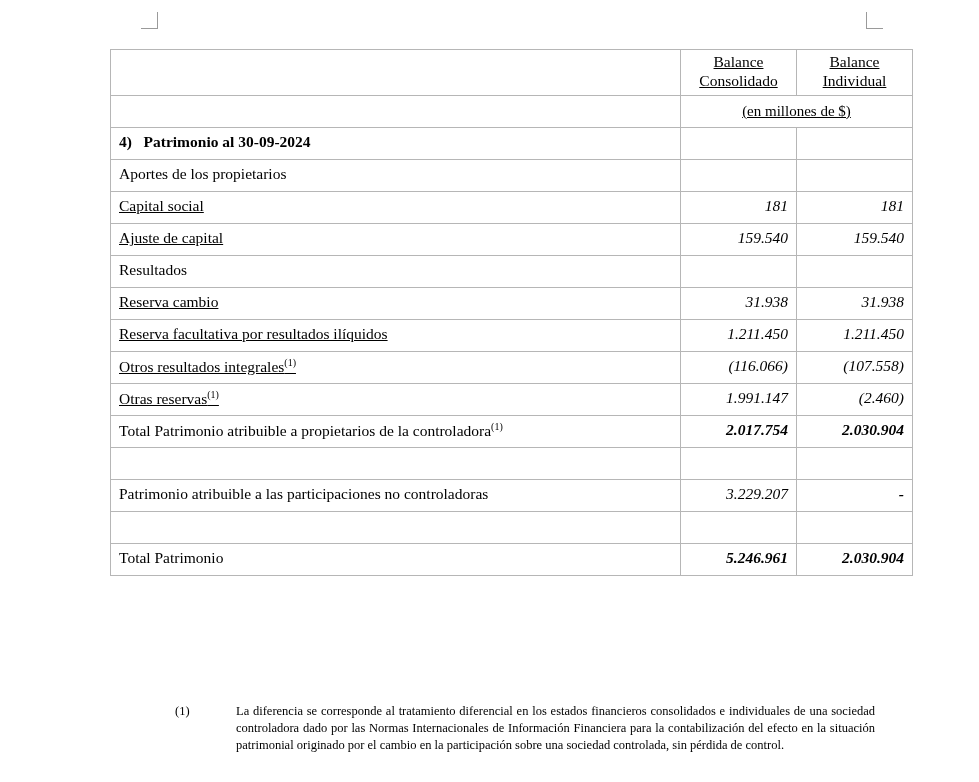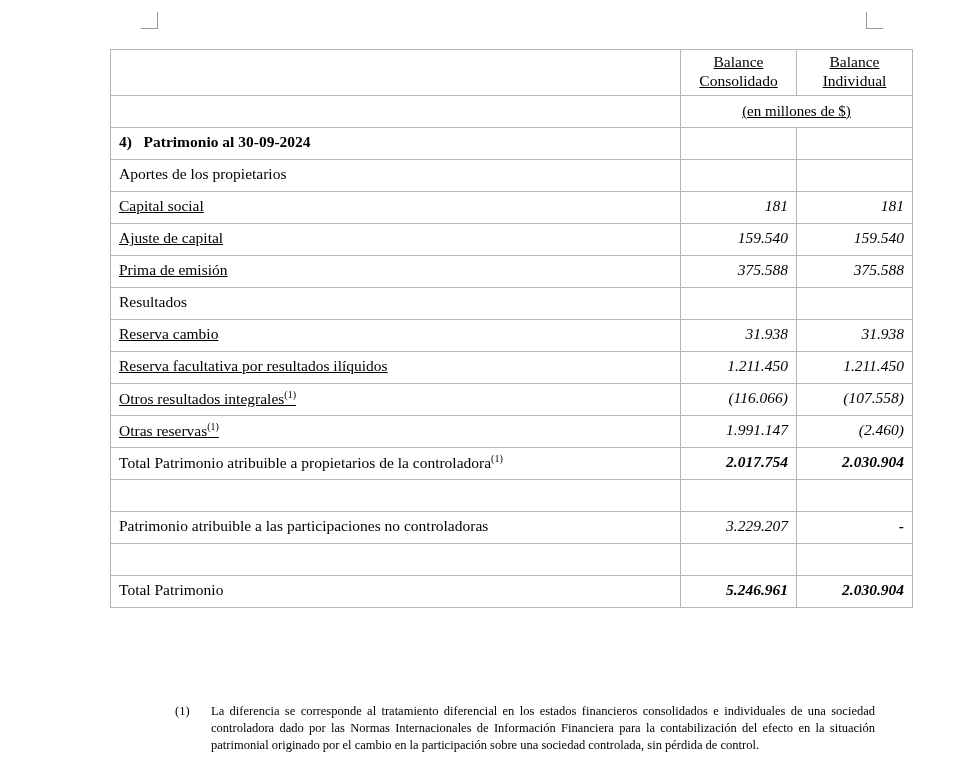--- a/index.html
+++ b/index.html
@@ -94,21 +94,21 @@
     font-family: "Liberation Serif", serif;
     text-align: justify;
   }
   .footnote .fn-mark {
     position: absolute;
     left: 0;
     top: 0;
     width: 40px;
   }
   .footnote .fn-body {
-    margin-left: 36px;
+    margin-left: 61px;
     display: block;
   }
 </style>
 </head>
 <body>
 
 <div class="crop-mark crop-tl"></div>
 <div class="crop-mark crop-tr"></div>
 
 <div class="sheet">
@@ -153,25 +153,20 @@
         <td class="ind2">Capital social</td>
         <td class="num">181</td>
         <td class="num">181</td>
       </tr>
       <tr>
         <td class="ind2">Ajuste de capital</td>
         <td class="num">159.540</td>
         <td class="num">159.540</td>
       </tr>
       <tr>
-        <td class="ind2">Prima de emisión</td>
-        <td class="num">375.588</td>
-        <td class="num">375.588</td>
-      </tr>
-      <tr>
         <td class="ind1">Resultados</td>
         <td class="num"></td>
         <td class="num"></td>
       </tr>
       <tr>
         <td class="ind2">Reserva cambio</td>
         <td class="num">31.938</td>
         <td class="num">31.938</td>
       </tr>
       <tr>

